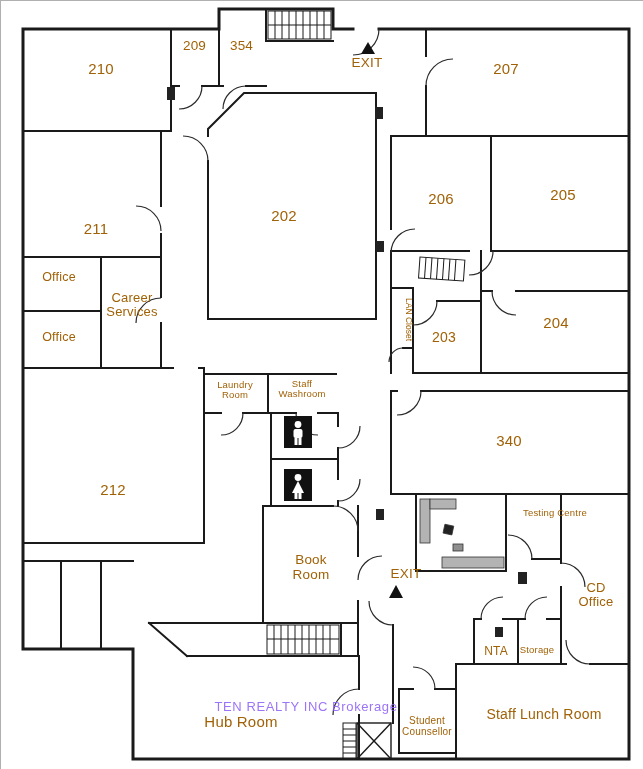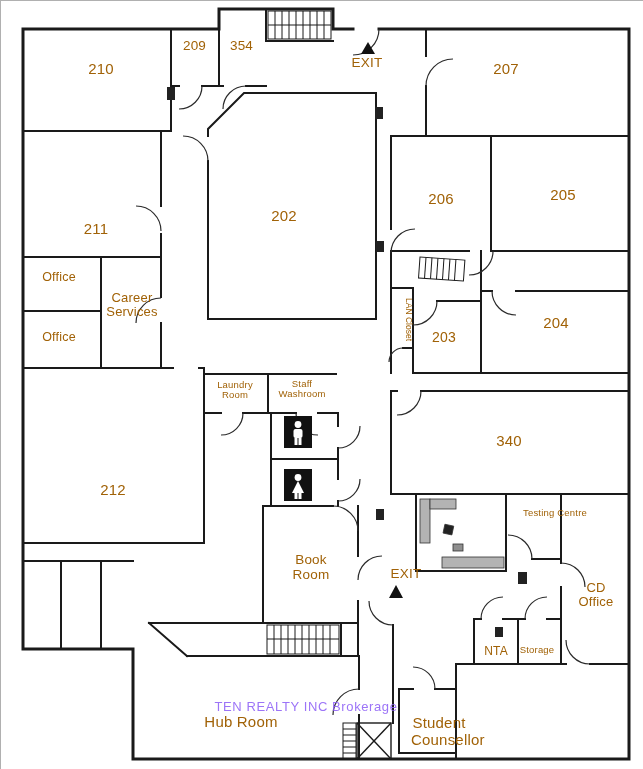--- a/index.html
+++ b/index.html
@@ -275,20 +275,21 @@
   <div class="lbl num" style="left:72px;top:452px;width:80px;margin-top:29px;">212</div>
   <div class="lbl sm" style="left:212px;top:379px;width:44px;">Laundry Room</div>
   <div class="lbl sm" style="left:269px;top:378px;width:64px;">Staff Washroom</div>
   <div class="lbl num" style="left:468px;top:432px;width:80px;">340</div>
   <div class="lbl" style="left:278px;top:552px;width:64px;font-size:13.5px;">Book Room</div>
   <div class="lbl sm" style="left:516px;top:507px;width:76px;">Testing Centre</div>
   <div class="lbl mid" style="left:575px;top:580px;width:40px;">CD Office</div>
   <div class="lbl sm" style="left:476px;top:644px;width:38px;font-size:12px;">NTA</div>
   <div class="lbl sm" style="left:514px;top:644px;width:44px;">Storage</div>
   <div class="lbl num" style="left:185px;top:713px;width:110px;">Hub Room</div>
-  <div class="lbl sm" style="left:410px;top:714px;width:56px;font-size:15px;">Student Counsellor</div>
+  <div class="lbl sm" style="left:398px;top:714px;width:56px;font-size:10px;">Student Counsellor</div>
+  <div class="lbl" style="left:458px;top:706px;width:170px;font-size:14px;">Staff Lunch Room</div>
 
   <div class="lbl" style="left:339px;top:55px;width:54px;font-size:13.5px;">EXIT</div>
   <div class="lbl" style="left:380px;top:566px;width:50px;font-size:13.5px;">EXIT</div>
 
   <div class="watermark" style="left:160px;top:698px;width:290px;">TEN REALTY INC Brokerage</div>
 
 </div>
 
 </body></html>

